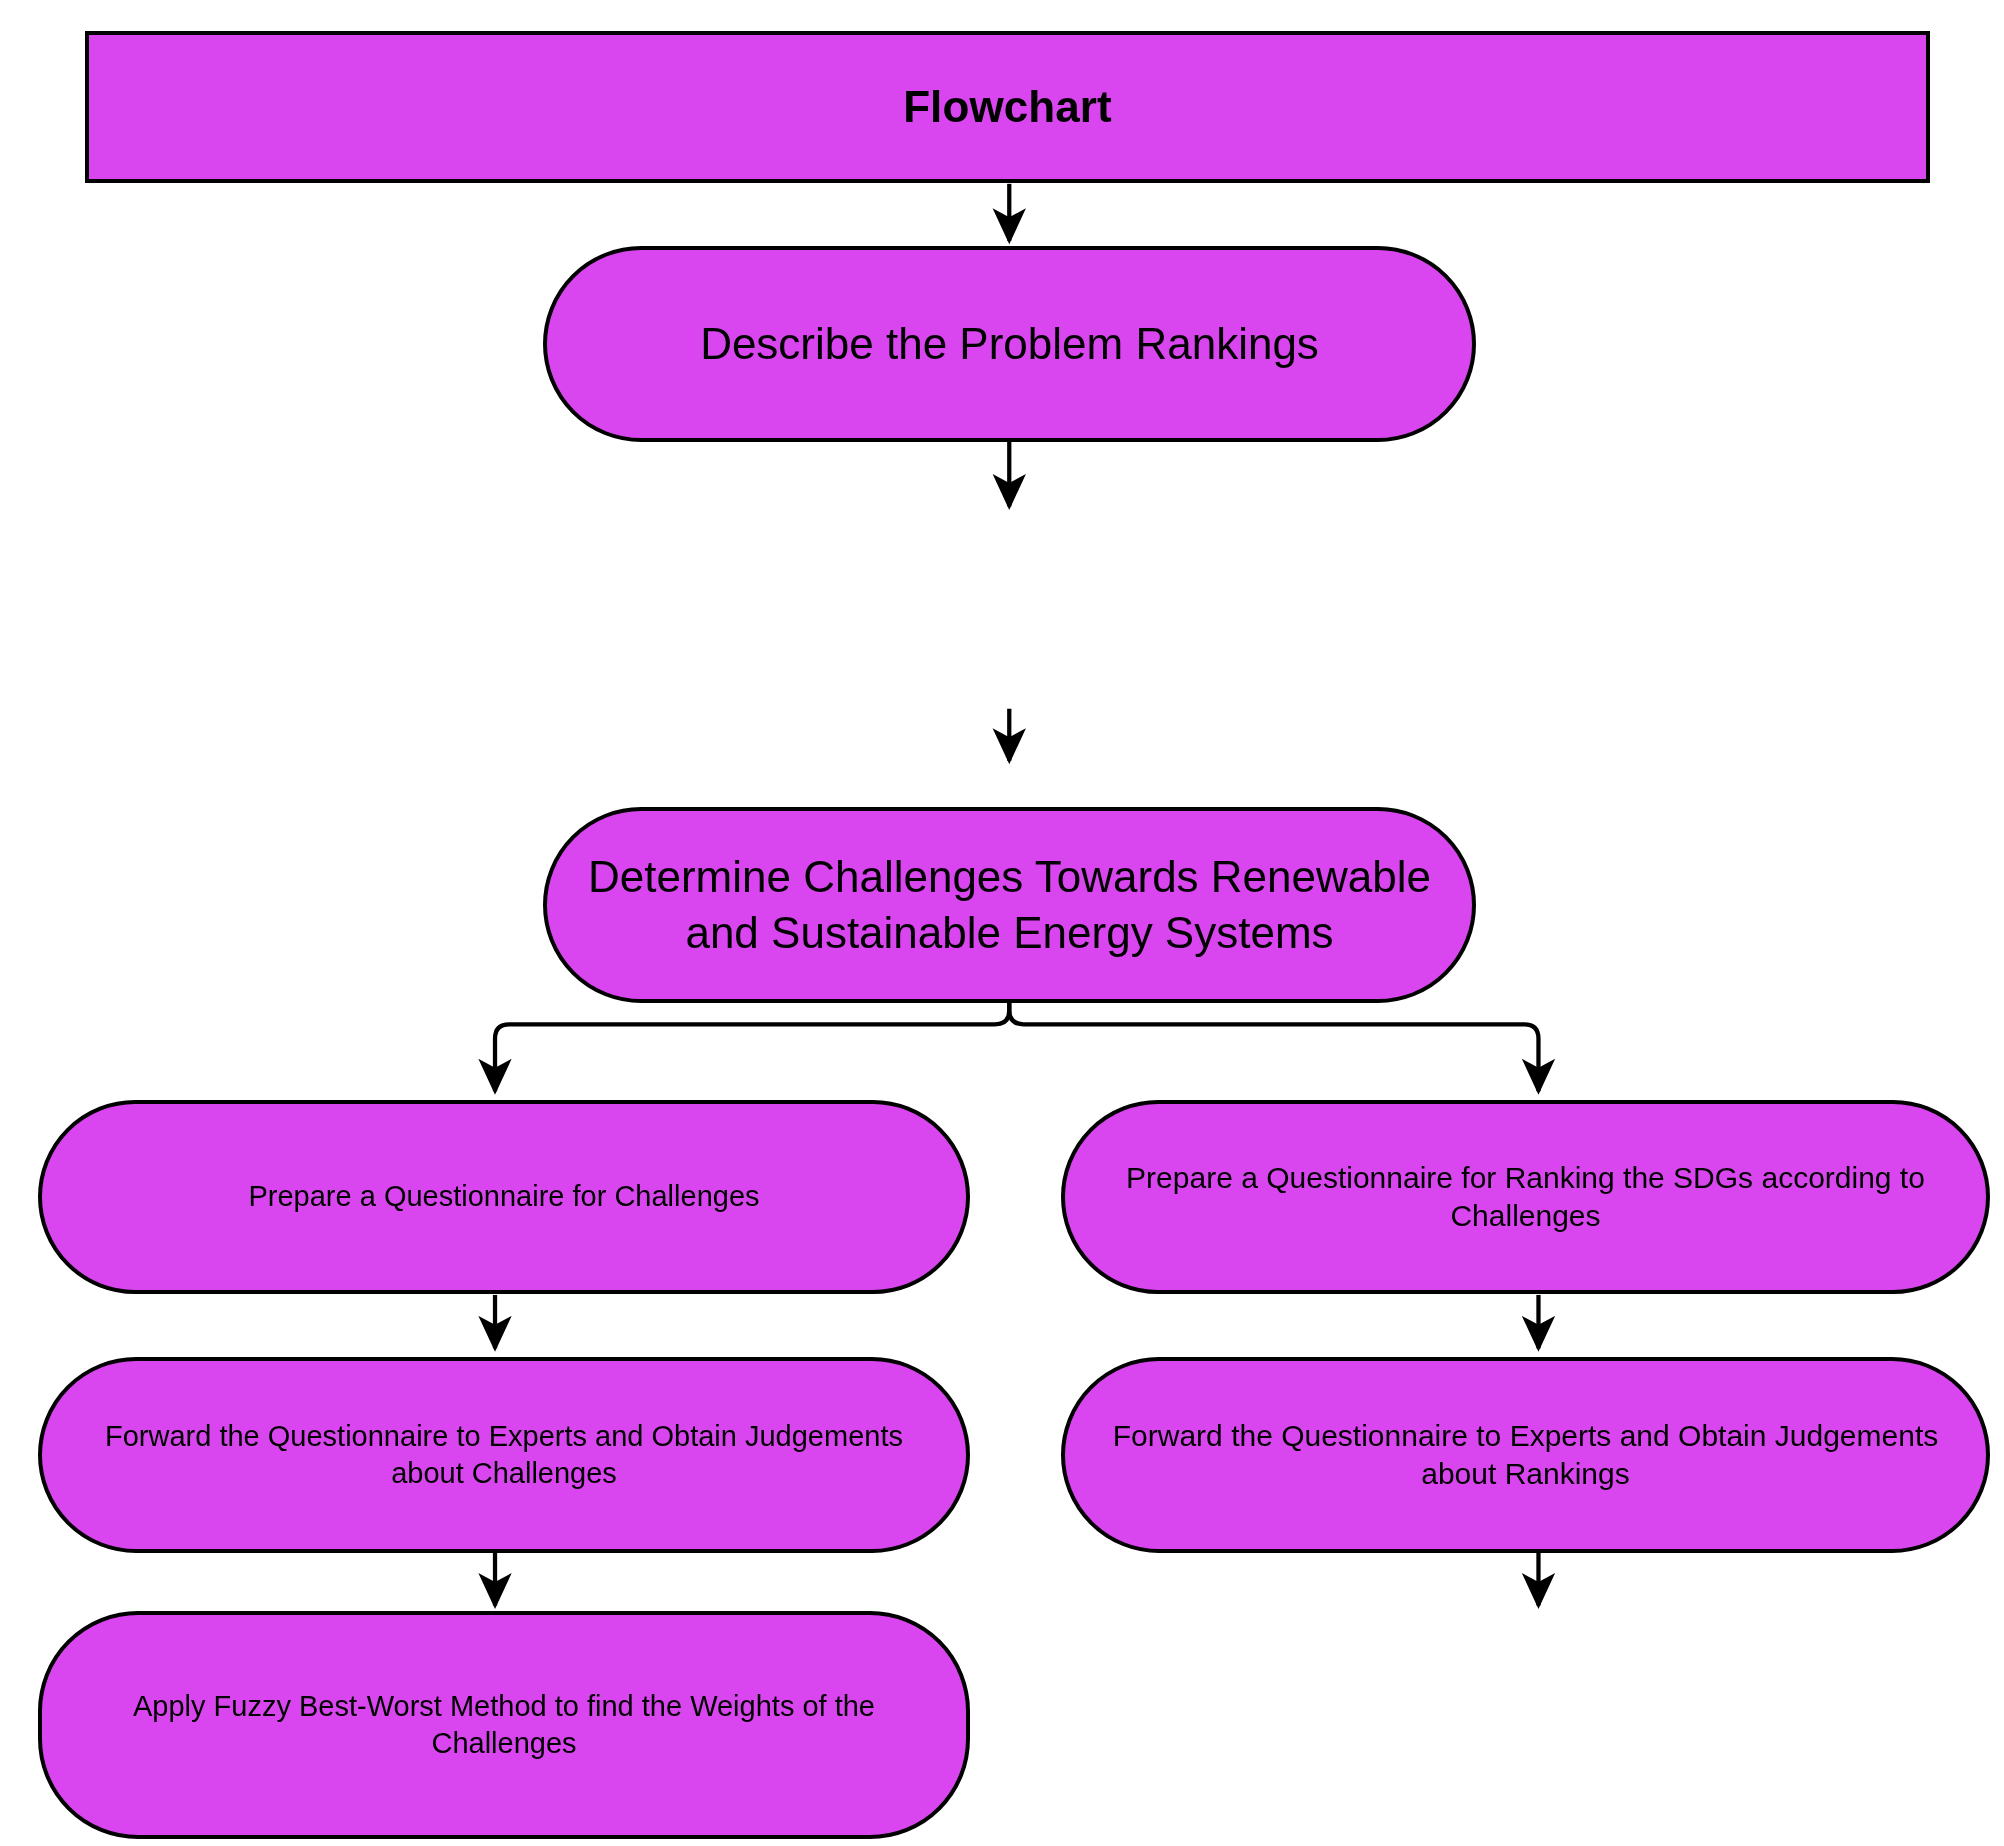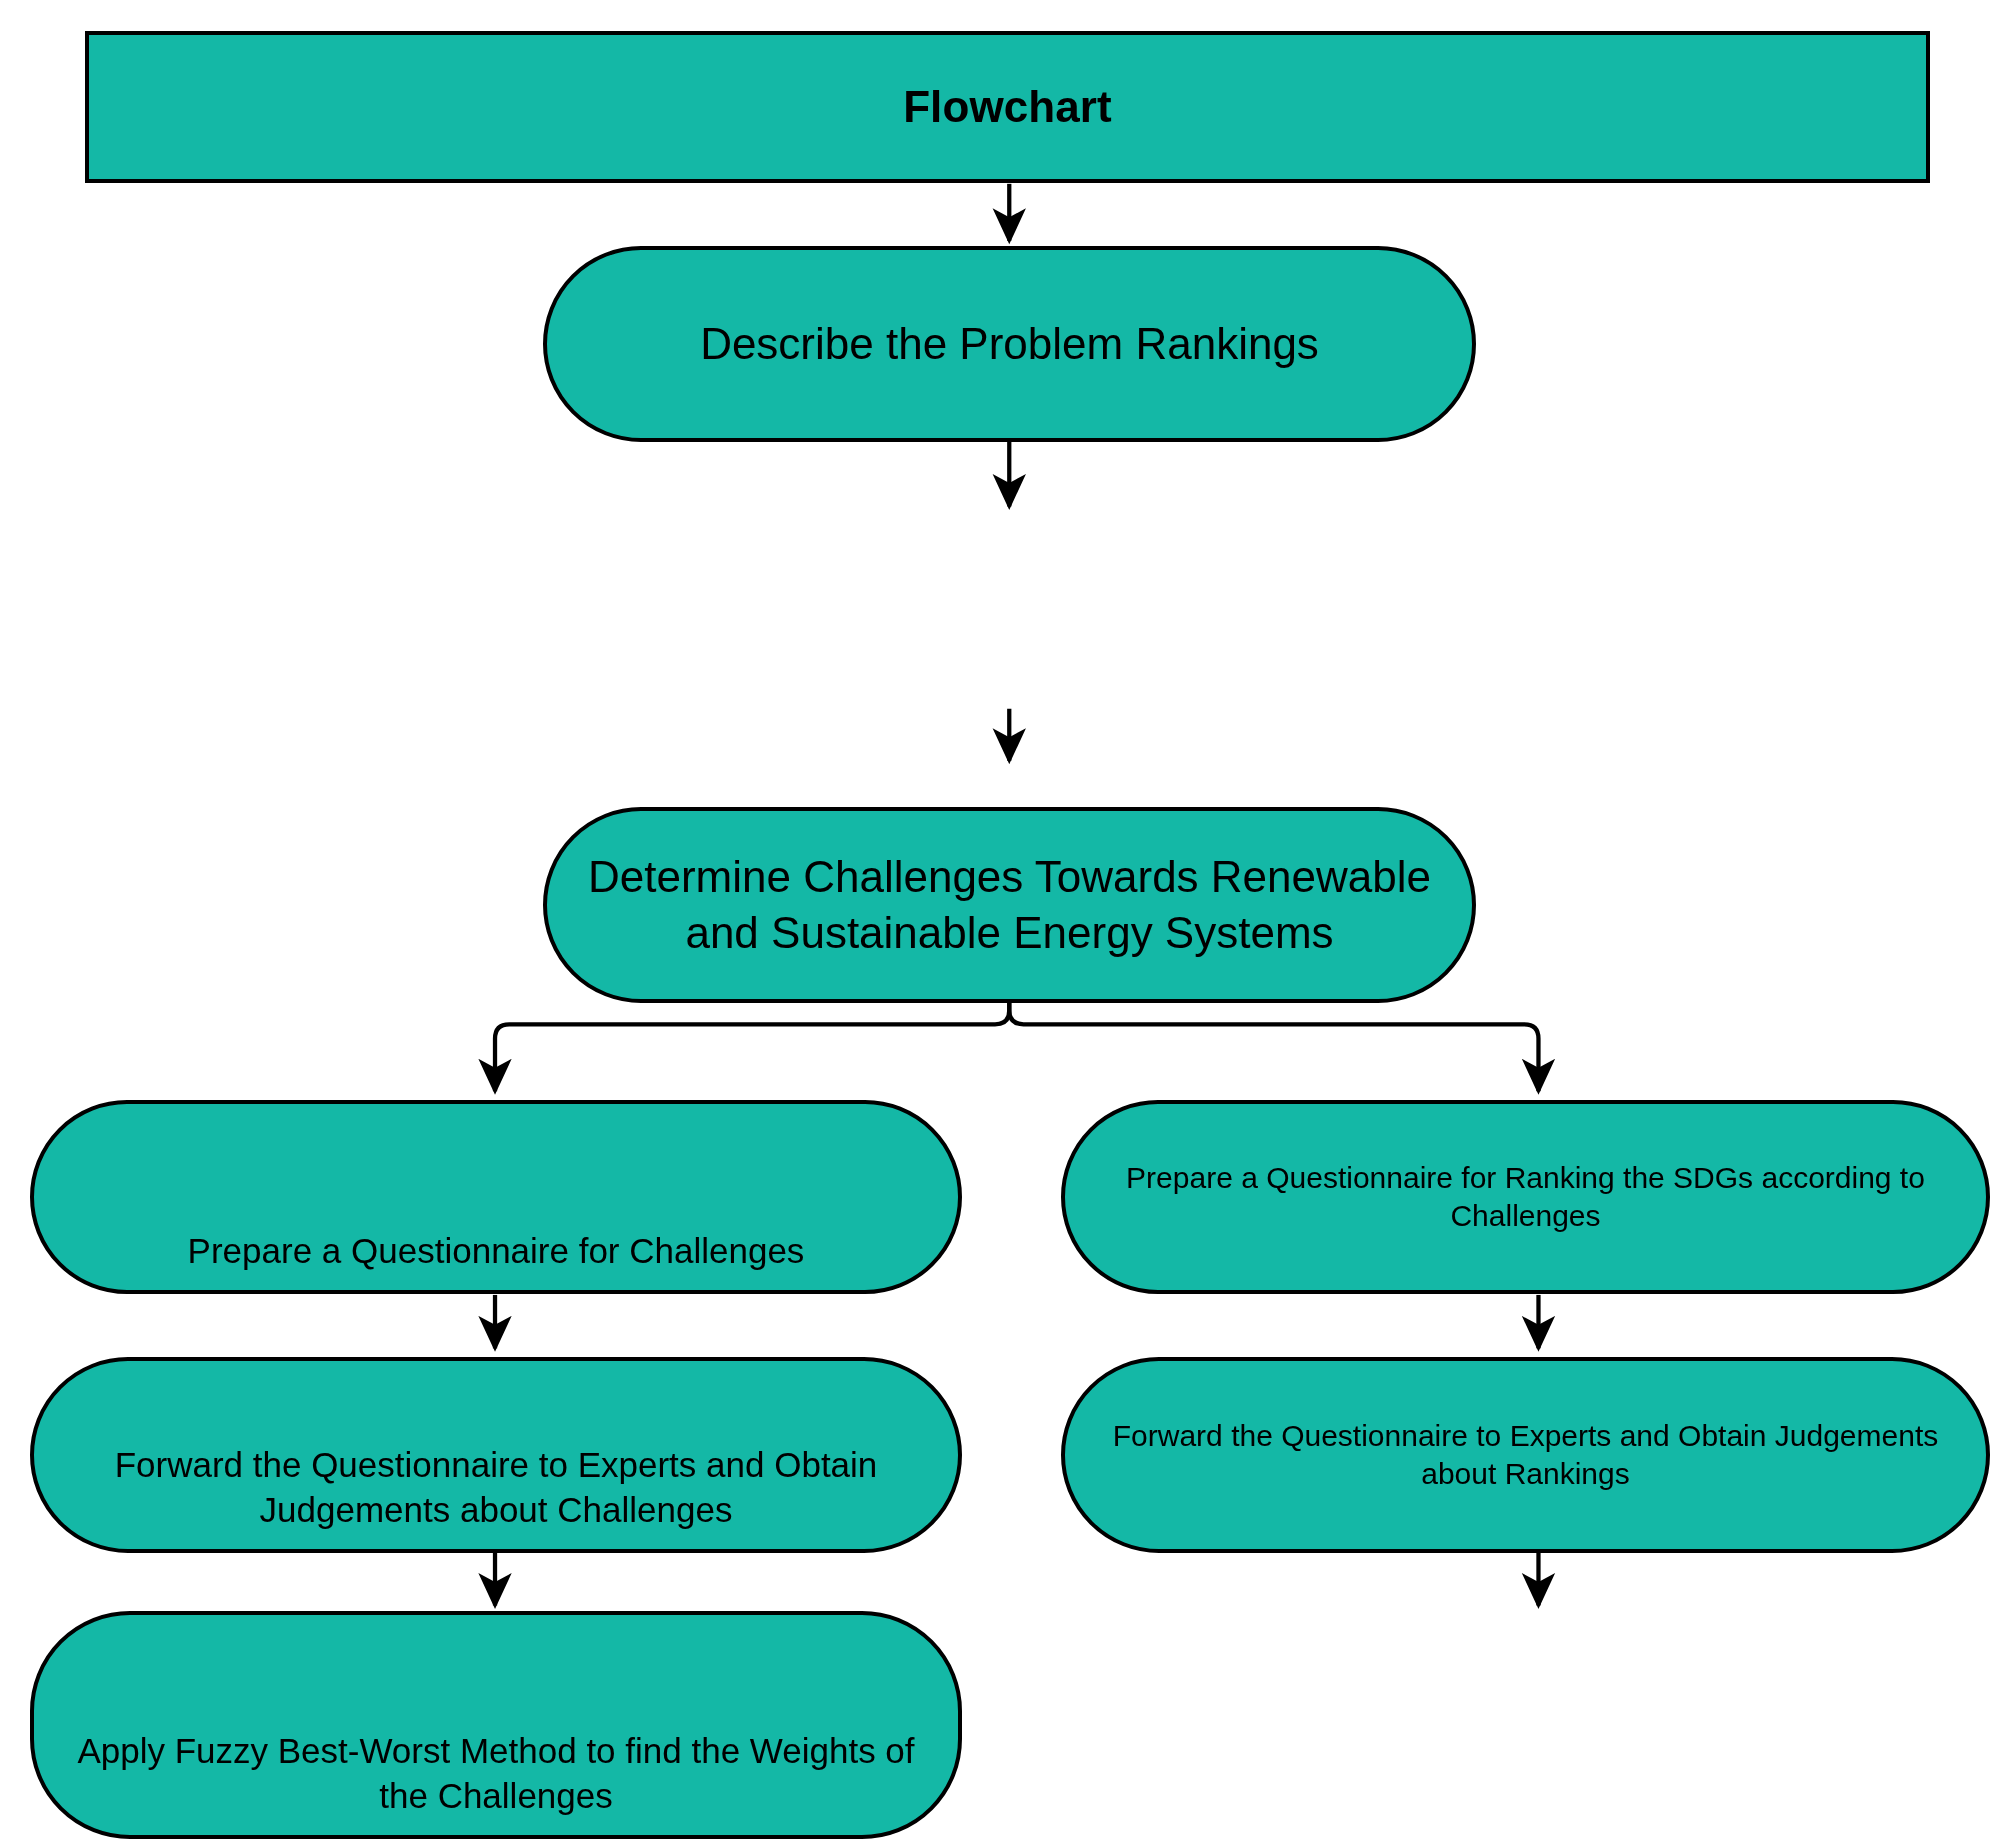--- a/index.html
+++ b/index.html
@@ -7,26 +7,26 @@
     font-family:"Liberation Sans", sans-serif;
     width:2005px;height:1847px;position:relative;overflow:hidden;
     color:#000000;
   }
   #canvas{position:absolute;inset:0;width:2005px;height:1847px;}
   svg.edges{position:absolute;left:0;top:0;width:2005px;height:1847px;pointer-events:none;}
 
   .node{
     position:absolute;
     box-sizing:border-box;
-    background:#14b8a6;
+    background:#d946ef;
     border:4.3px solid #000000;
     display:flex;align-items:center;justify-content:center;
     text-align:center;
     line-height:1.28;
-    padding:16px 24px;
+    padding:4px 24px;
   }
   .node .label{display:block;white-space:pre-line;}
 
   
   .title-node{
     left:85px;top:31px;width:1845px;height:152px;
     border-radius:0;
     font-size:44px;font-weight:bold;
     letter-spacing:0.1px;
   }
@@ -36,23 +36,23 @@
     left:543px;width:933px;
     border-radius:100px;
     font-size:44px;font-weight:normal;
   }
   .mid-1{top:246px;height:196px;}
   .mid-2{top:511px;height:197px;}
   .mid-3{top:766px;height:196px;margin-top:41px;}
 
   
   .left{
-    left:30px;width:932px;
+    left:38px;width:932px;
     border-radius:100px;
-    font-size:35px;font-weight:normal;align-items:flex-end;
+    font-size:29px;font-weight:normal;
   }
   
   .right{
     left:1061px;width:929px;
     border-radius:100px;
     font-size:30px;font-weight:normal;
   }
   .row-1{top:1100px;height:194px;}
   .row-2{top:1357px;height:196px;}
   .row-3{top:1611px;height:228px;}

